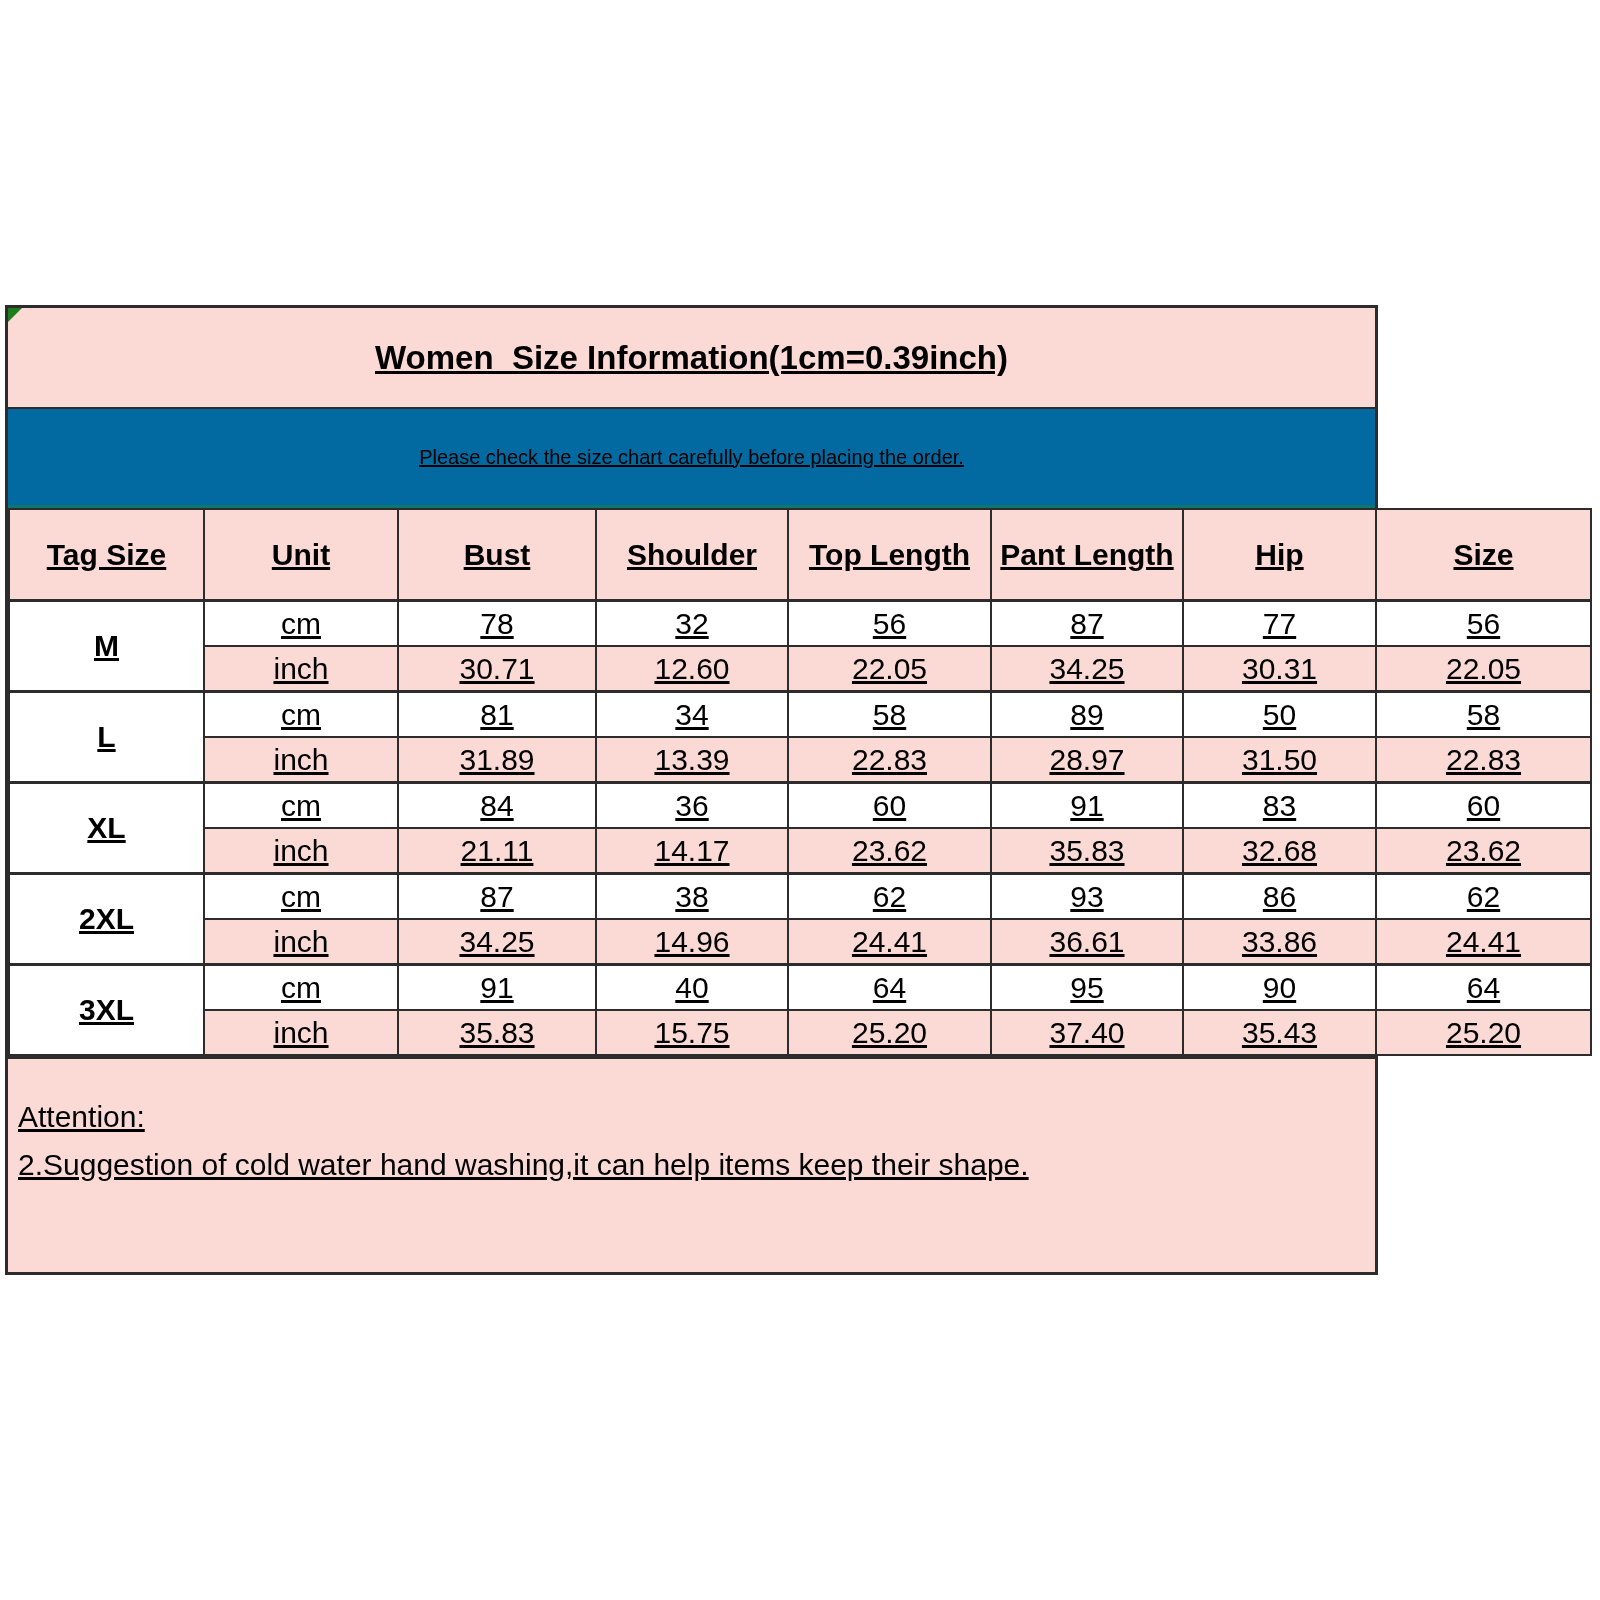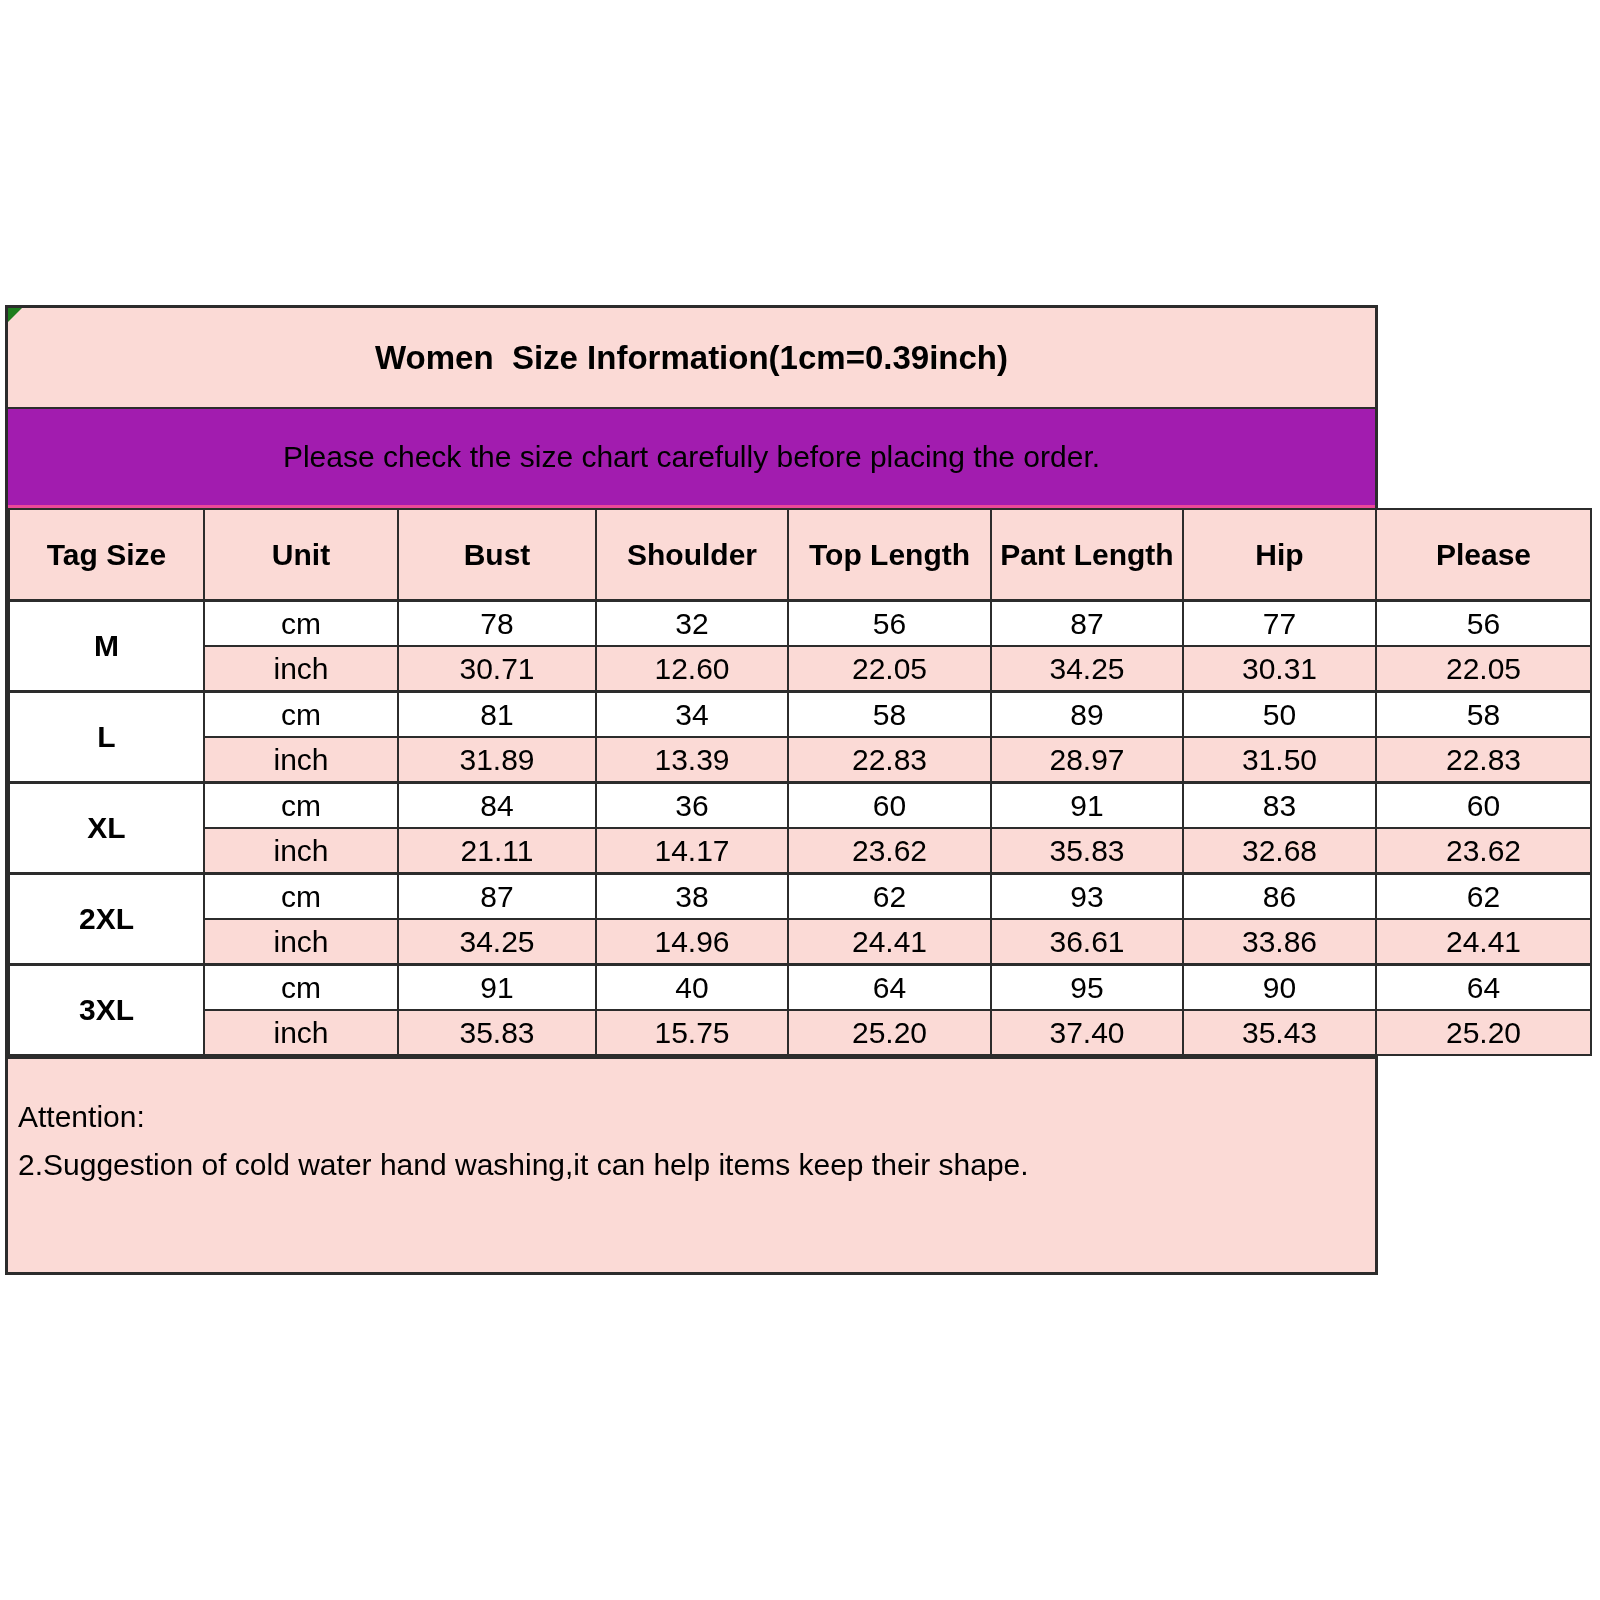--- a/index.html
+++ b/index.html
@@ -17,20 +17,21 @@
     overflow: hidden;
   }
   .sheet {
     position: absolute;
     left: 5px;
     top: 305px;
     width: 1373px;
     box-sizing: border-box;
     border: 3px solid #2c2c2c;
     background: #fbdad6;
+    text-decoration: underline;
   }
   .corner-triangle {
     position: absolute;
     left: 0;
     top: 0;
     width: 0;
     height: 0;
     border-top: 14px solid #1e7e1e;
     border-right: 14px solid transparent;
     z-index: 5;
@@ -44,23 +45,23 @@
     border-bottom: 2px solid #2c2c2c;
     font-size: 33px;
     font-weight: bold;
     white-space: pre-wrap;
   }
   .subtitle-row {
     height: 96px;
     display: flex;
     align-items: center;
     justify-content: center;
-    background: #a21caf;
-    border-bottom: 3px solid #ec4899;
-    font-size: 30px;
+    background: #0369a1;
+    border-bottom: 3px solid #0f766e;
+    font-size: 20px;
   }
   table.size-table {
     width: 100%;
     border-collapse: collapse;
     table-layout: fixed;
     background: #ffffff;
   }
   table.size-table th,
   table.size-table td {
     border: 2px solid #2c2c2c;
@@ -123,21 +124,21 @@
       </colgroup>
       <thead>
         <tr>
           <th>Tag Size</th>
           <th>Unit</th>
           <th>Bust</th>
           <th>Shoulder</th>
           <th>Top Length</th>
           <th>Pant Length</th>
           <th>Hip</th>
-          <th>Please</th>
+          <th>Size</th>
         </tr>
       </thead>
       <tbody>
 
         <tr class="cm-row">
           <td class="tag-cell" rowspan="2">M</td>
           <td>cm</td>
           <td>78</td>
           <td>32</td>
           <td>56</td>

